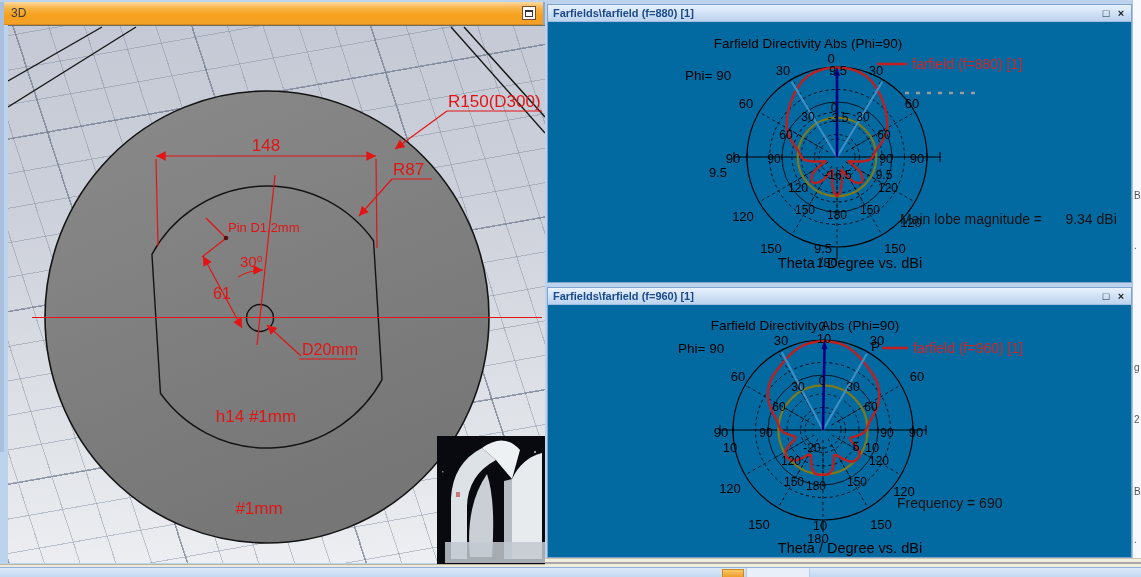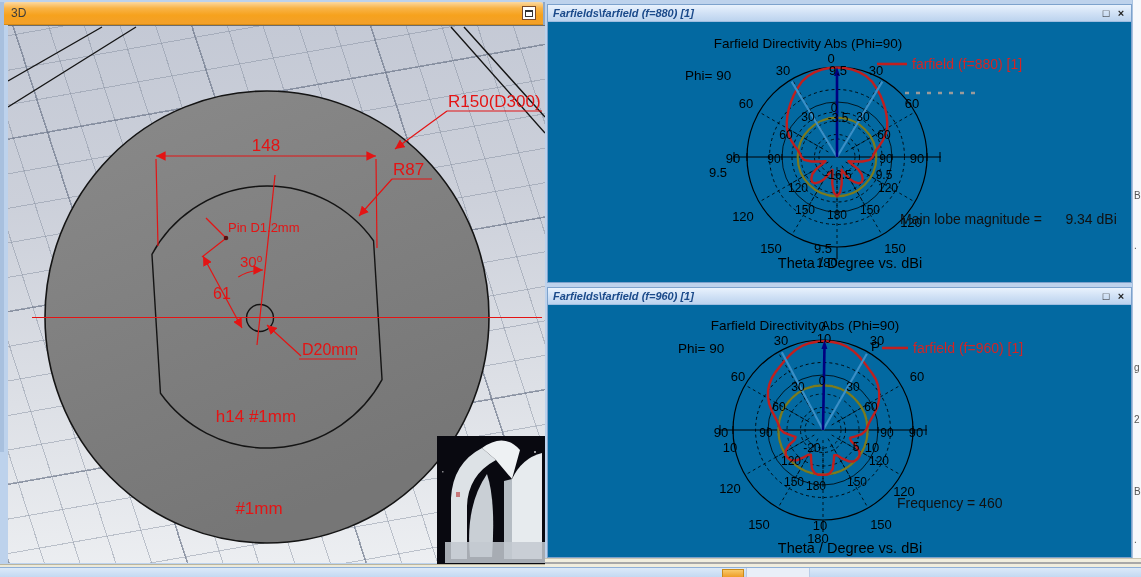--- a/index.html
+++ b/index.html
@@ -24,21 +24,21 @@
       repeating-linear-gradient(72deg,  rgba(128,138,155,.45) 0 1px, transparent 1px 34px),
       linear-gradient(178deg,#c4c9d5 0%,#ccd0da 32%,#dde0e6 68%,#edeff2 100%);}
   #vp svg{position:absolute;left:0;top:0;}
   #strip-left{position:absolute;left:0;top:564px;width:545px;height:4px;background:#ece9d8;border-top:1px solid #b9b5a0;}
 
   
   .panel{position:absolute;left:547px;width:585px;background:#fff;border:1px solid #7da2cc;}
   .panel .ptbar{position:absolute;left:0;top:0;right:0;height:17px;
     background:linear-gradient(#e9f2fd 0%,#cfe0f5 55%,#bcd3ee 100%);
     border-bottom:1px solid #9ebde0;}
-  .panel .ptbar .pttl{position:absolute;left:5px;top:2px;font-size:11px;font-weight:bold;color:#1b4a8a;font-style:italic;}
+  .panel .ptbar .pttl{position:absolute;left:5px;top:2px;font-size:11px;font-weight:bold;color:#1b4a8a;}
   .wbtn{position:absolute;top:1px;width:14px;height:14px;font-size:11px;font-weight:bold;
     color:#222;text-align:center;line-height:14px;}
   .client{position:absolute;left:0;top:17px;right:0;bottom:0;background:#0369a1;overflow:hidden;}
   .client svg{position:absolute;left:0;top:0;}
   svg text{font-family:"Liberation Sans",sans-serif;fill:#000;}
   .t13{font-size:13px;} .t12{font-size:12px;} .ttl13{font-size:13.5px;} .cap{font-size:14.5px;}
   .leg{font-size:14px;fill:#d42424;}
   .stats{position:absolute;font-size:14px;line-height:22px;color:#111;white-space:pre;}
   .red{fill:#e41414;}
   .curve{fill:none;stroke:#c01f1f;stroke-width:2.4;stroke-linejoin:round;}
@@ -311,21 +311,21 @@
         <text class="t12" x="887" y="437" text-anchor="middle">90</text>
         <text class="t12" x="812" y="452" text-anchor="middle">-20</text>
         <text class="t12" x="856" y="451" text-anchor="middle">5</text>
         <text class="t12" x="791" y="465" text-anchor="middle">120</text>
         <text class="t12" x="879" y="465" text-anchor="middle">120</text>
         <text class="t12" x="794" y="486" text-anchor="middle">150</text>
         <text class="t12" x="857" y="486" text-anchor="middle">150</text>
         <text class="t12" x="816" y="490" text-anchor="middle">180</text>
       </svg>
       <div class="stats" style="left:349px;top:143px;">
-        <div>Frequency = 460</div>
+        <div>Frequency = 690</div>
         
         
         
         
       </div>
     </div>
   </div>
 
   <div id="rightstrip">
     <div style="top:190px;">Bi</div>

